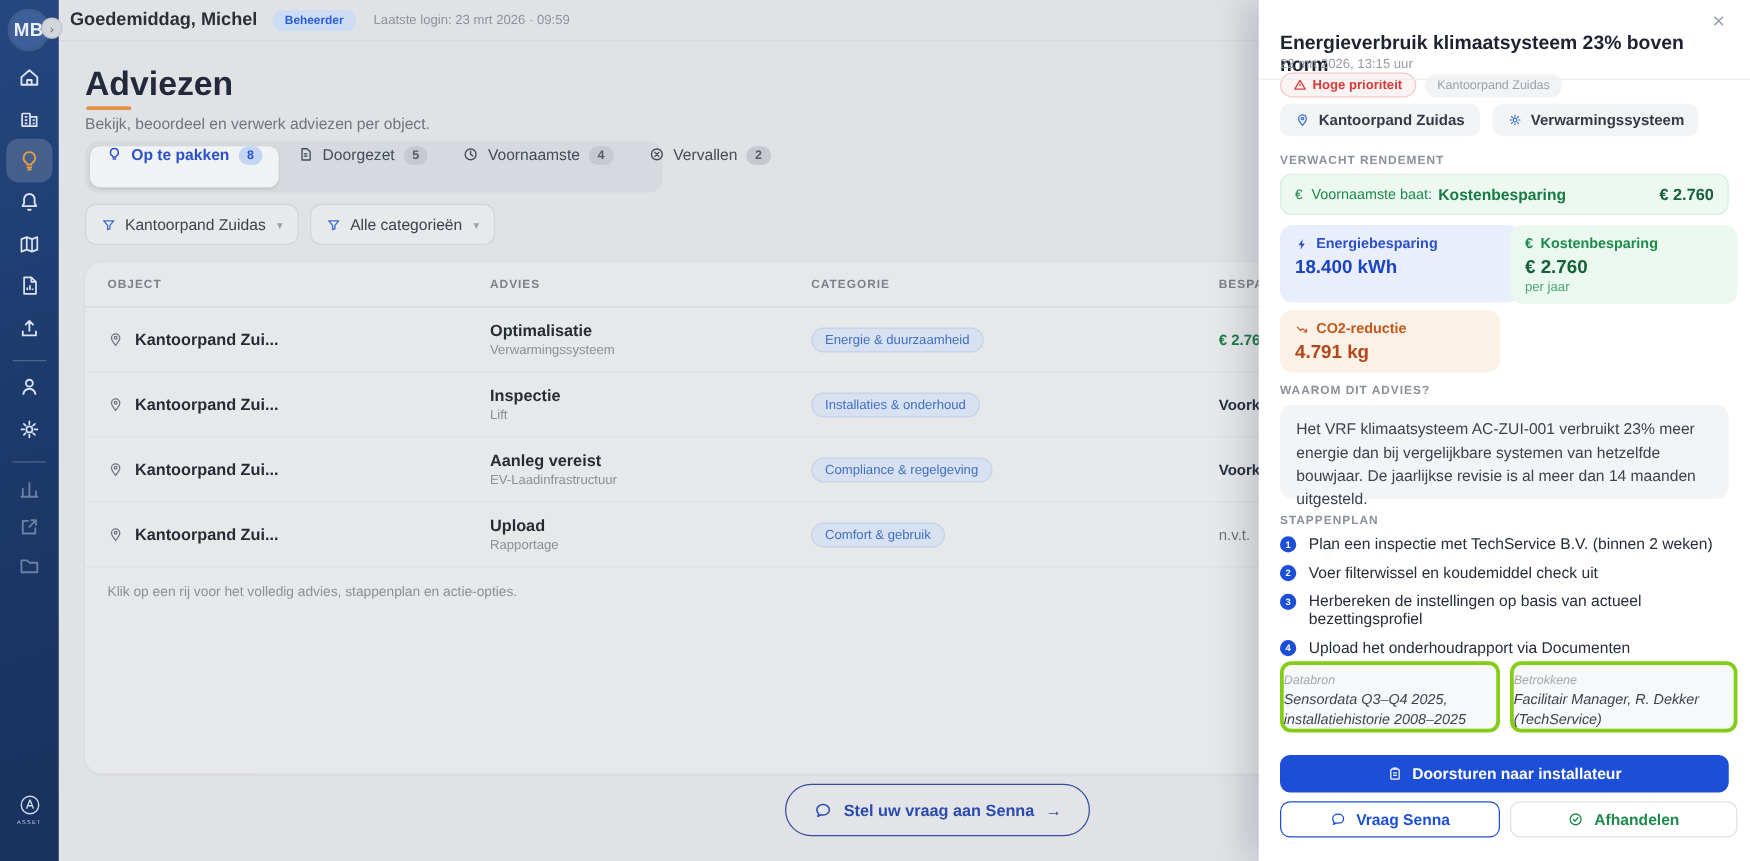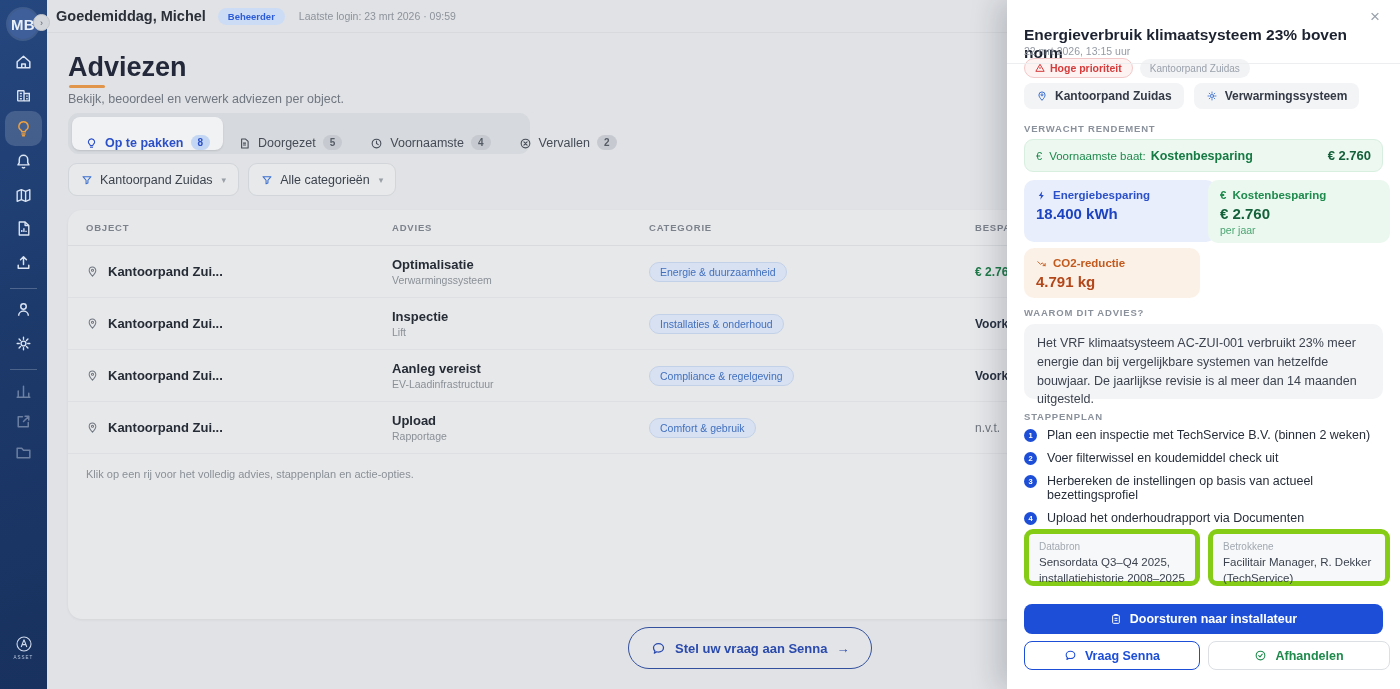--- a/index.html
+++ b/index.html
@@ -37,21 +37,21 @@
   .last-login { margin-left:14px; font-size:10.5px; color:#8d939c; }
 
   .page-title { position:absolute; left:21px; top:52px; font-size:27px; font-weight:bold; color:#23293a; }
   .title-underline { position:absolute; left:22px; top:85px; width:36px; height:3px;
             background:#e0954b; border-radius:2px; }
   .page-sub { position:absolute; left:21px; top:92px; font-size:12.5px; color:#6f7680; }
 
   
   .tabs { position:absolute; left:21px; top:113px; height:41px; width:462px; background:#d6d9dd;
           border-radius:11px; display:flex; align-items:center; padding:4px; gap:2px; }
-  .tab { display:flex; align-items:flex-end; gap:7px; padding:0 13px; height:33px; border-radius:8px;
+  .tab { display:flex; align-items:flex-start; gap:7px; padding:0 13px; height:33px; border-radius:8px;
          font-size:12.5px; color:#454c57; white-space:nowrap; cursor:pointer; }
   .tab svg { width:13px; height:13px; }
   .tab .cnt { font-size:10px; font-weight:bold; background:#c6c9cf; color:#555c66;
          padding:2px 7px; border-radius:8px; }
   .tab.active { background:#f1f2f3; color:#2b50c8; font-weight:bold; box-shadow:0 1px 2px rgba(0,0,0,.12); }
   .tab.active .cnt { background:#c3d6f4; color:#2b50c8; }
 
   
   .filters { position:absolute; left:21px; top:163px; display:flex; gap:9px; }
   .fchip { display:flex; align-items:center; gap:7px; height:33px; padding:0 12px; background:#e7e9eb;
@@ -125,22 +125,22 @@
   .whybox { position:absolute; left:17px; right:17px; top:324px; height:75px; background:#f3f4f6;
             border-radius:10px; padding:10px 13px; font-size:12.5px; line-height:1.5; color:#3c434f; }
 
   .steps { position:absolute; left:17px; right:17px; top:428px; }
   .step { display:flex; align-items:flex-start; gap:10px; margin-bottom:9px; }
   .stepnum { flex:none; width:13px; height:13px; border-radius:50%; background:#1d4ed8; color:#fff;
              font-size:7.5px; font-weight:bold; display:flex; align-items:center; justify-content:center;
              margin-top:1px; }
   .steptxt { font-size:12.5px; color:#272e3a; }
 
-  .metabox { position:absolute; top:529px; height:57px; background:#f7f8f9; border:5px solid #84cc16;
-             border-radius:9px; padding:7px 10px; }
+  .metabox { position:absolute; top:529px; height:57px; background:#f7f8f9; border:3px solid #84cc16;
+             border-radius:9px; padding:7px 0;font-style:italic; }
   .metabox .ml { font-size:10px; color:#a2a8b1; margin-bottom:3px; }
   .metabox .mt { font-size:11.5px; color:#3c434f; line-height:1.35; }
   .meta1 { left:17px; width:176px; }
   .meta2 { left:201px; width:182px; }
 
   .btn-primary { position:absolute; left:17px; right:17px; top:604px; height:30px; background:#1d4ed8;
              border-radius:8px; color:#fff; font-size:12.5px; font-weight:bold; display:flex;
              align-items:center; justify-content:center; gap:8px; cursor:pointer; }
   .btn-primary svg { width:12px; height:12px; }
   .btn-sec { position:absolute; top:641px; height:29px; border-radius:8px; display:flex; align-items:center;

